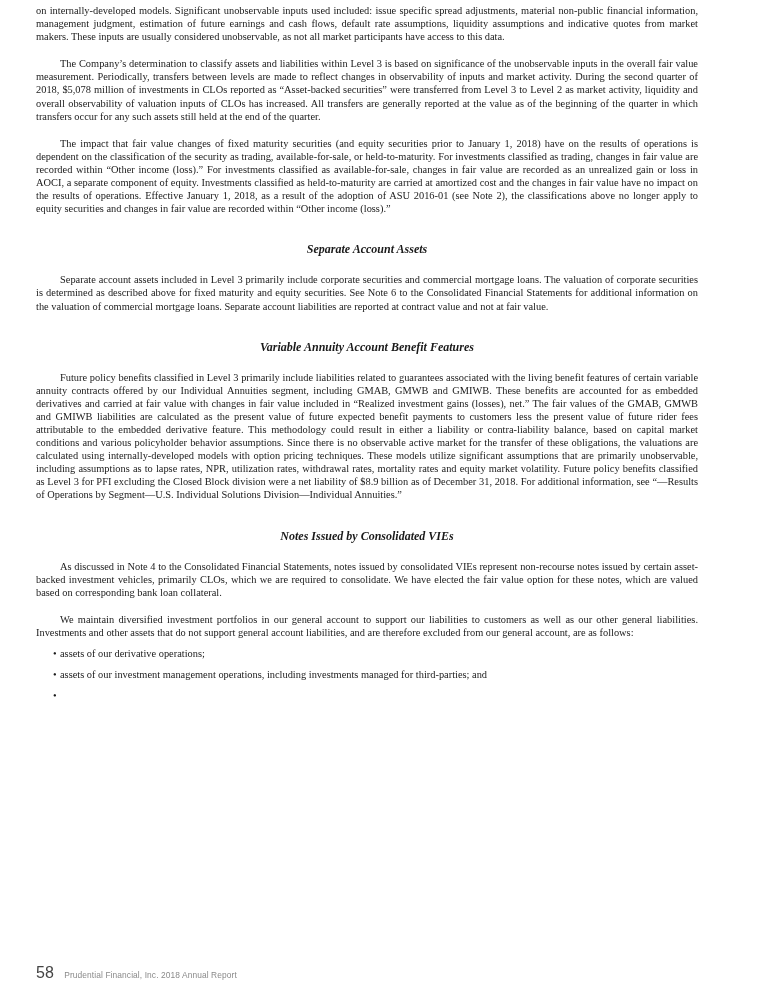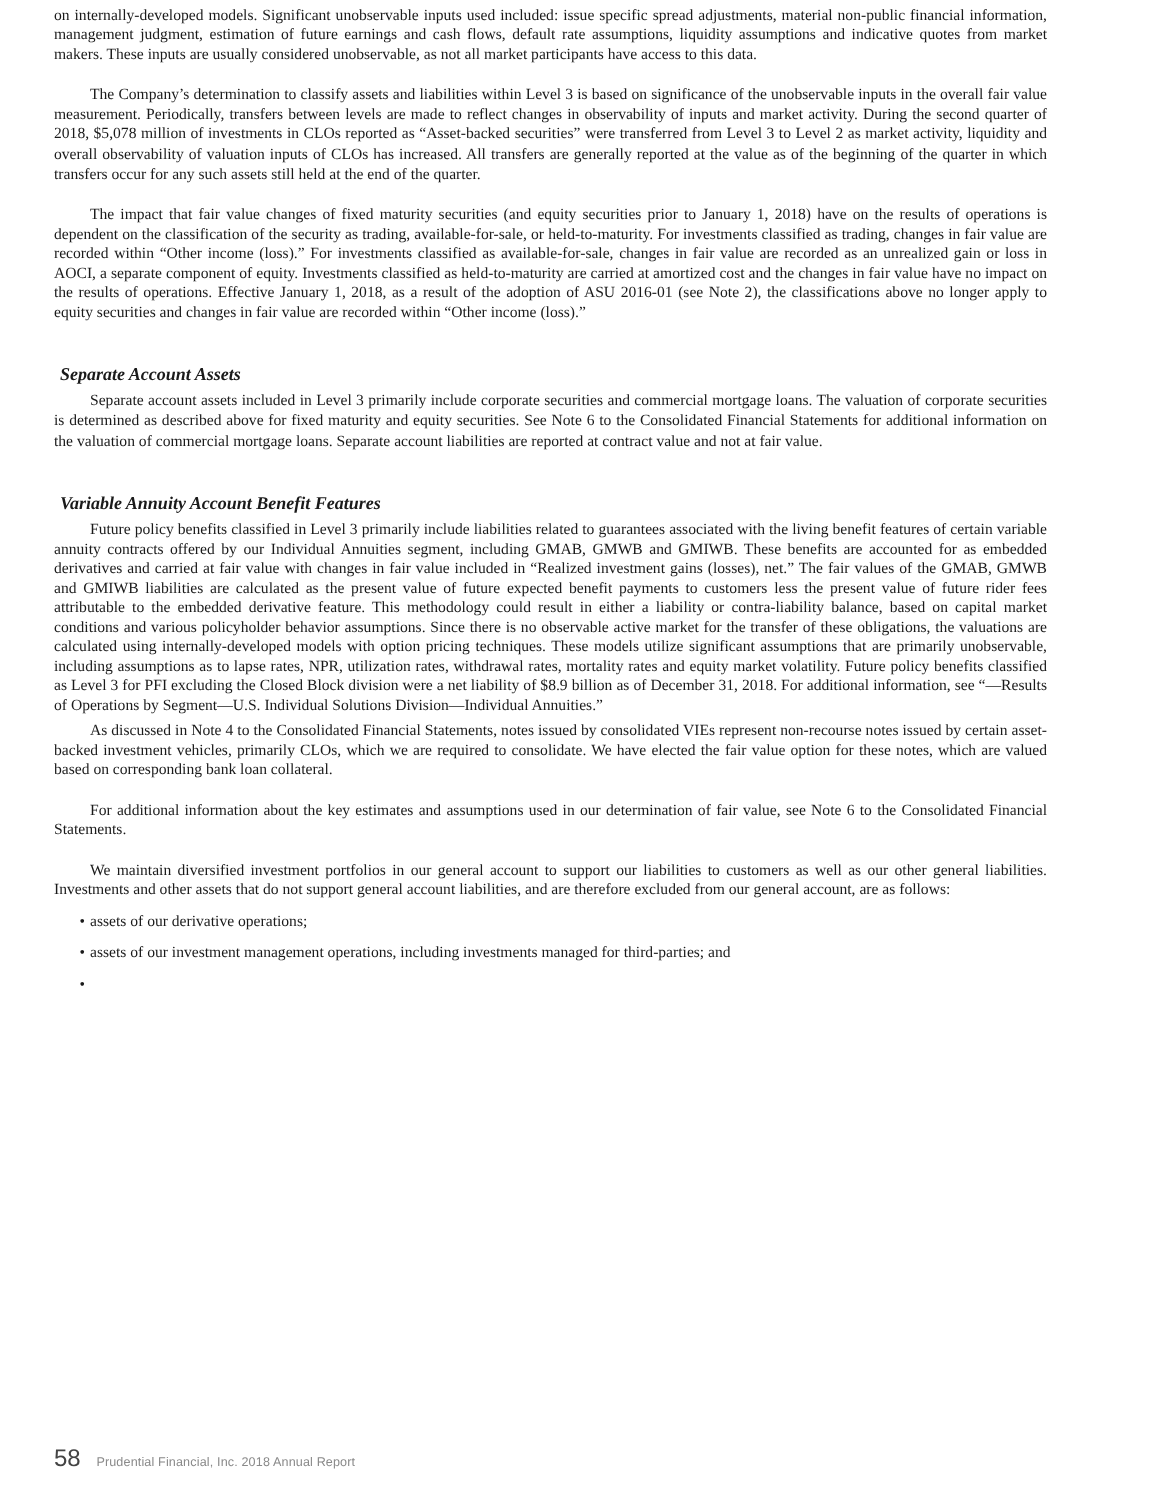--- a/index.html
+++ b/index.html
@@ -6,21 +6,21 @@
   body { width: 768px; height: 1004px; position: relative; overflow: hidden; }
   .page {
     position: absolute; left: 36px; top: 4px; width: 662px;
     font-family: "Liberation Serif", serif;
     font-size: 10.4px; line-height: 13.1px; color: #1a1a1a;
   }
   p { margin: 0; text-align: justify; }
   p.indent { text-indent: 24px; }
   h3.subhead {
     font-family: "Liberation Serif", serif; font-style: italic; font-weight: bold;
-    font-size: 12px; margin: 4px; line-height: 15px;
+    font-size: 12px; margin: 16px; line-height: 15px; text-align: center;
   }
   h2.section {
     font-family: "Liberation Serif", serif; font-weight: bold; font-size: 12.2px;
     text-align: center; margin: 0; line-height: 15px;
   }
   ul.bullets { list-style: none; margin: 0; padding: 0; }
   ul.bullets li { position: relative; padding-left: 24px; margin-top: 8px; line-height: 13px; }
   ul.bullets li .dot { position: absolute; left: 17px; top: 0; }
   .footer {
     position: absolute; left: 36px; top: 964px;
@@ -36,22 +36,22 @@
   <p style="margin-top:0;">on internally-developed models. Significant unobservable inputs used included: issue specific spread adjustments, material non-public financial information, management judgment, estimation of future earnings and cash flows, default rate assumptions, liquidity assumptions and indicative quotes from market makers. These inputs are usually considered unobservable, as not all market participants have access to this data.</p>
   <p class="indent" style="margin-top:14px;">The Company’s determination to classify assets and liabilities within Level 3 is based on significance of the unobservable inputs in the overall fair value measurement. Periodically, transfers between levels are made to reflect changes in observability of inputs and market activity. During the second quarter of 2018, $5,078 million of investments in CLOs reported as “Asset-backed securities” were transferred from Level 3 to Level 2 as market activity, liquidity and overall observability of valuation inputs of CLOs has increased. All transfers are generally reported at the value as of the beginning of the quarter in which transfers occur for any such assets still held at the end of the quarter.</p>
   <p class="indent" style="margin-top:14px;">The impact that fair value changes of fixed maturity securities (and equity securities prior to January 1, 2018) have on the results of operations is dependent on the classification of the security as trading, available-for-sale, or held-to-maturity. For investments classified as trading, changes in fair value are recorded within “Other income (loss).” For investments classified as available-for-sale, changes in fair value are recorded as an unrealized gain or loss in AOCI, a separate component of equity. Investments classified as held-to-maturity are carried at amortized cost and the changes in fair value have no impact on the results of operations. Effective January 1, 2018, as a result of the adoption of ASU 2016-01 (see Note 2), the classifications above no longer apply to equity securities and changes in fair value are recorded within “Other income (loss).”</p>
 
   <h3 class="subhead" style="margin-top:27px;">Separate Account Assets</h3>
   <p class="indent" style="margin-top:3px;">Separate account assets included in Level 3 primarily include corporate securities and commercial mortgage loans. The valuation of corporate securities is determined as described above for fixed maturity and equity securities. See Note 6 to the Consolidated Financial Statements for additional information on the valuation of commercial mortgage loans. Separate account liabilities are reported at contract value and not at fair value.</p>
 
   <h3 class="subhead" style="margin-top:27px;">Variable Annuity Account Benefit Features</h3>
   <p class="indent" style="margin-top:3px;">Future policy benefits classified in Level 3 primarily include liabilities related to guarantees associated with the living benefit features of certain variable annuity contracts offered by our Individual Annuities segment, including GMAB, GMWB and GMIWB. These benefits are accounted for as embedded derivatives and carried at fair value with changes in fair value included in “Realized investment gains (losses), net.” The fair values of the GMAB, GMWB and GMIWB liabilities are calculated as the present value of future expected benefit payments to customers less the present value of future rider fees attributable to the embedded derivative feature. This methodology could result in either a liability or contra-liability balance, based on capital market conditions and various policyholder behavior assumptions. Since there is no observable active market for the transfer of these obligations, the valuations are calculated using internally-developed models with option pricing techniques. These models utilize significant assumptions that are primarily unobservable, including assumptions as to lapse rates, NPR, utilization rates, withdrawal rates, mortality rates and equity market volatility. Future policy benefits classified as Level 3 for PFI excluding the Closed Block division were a net liability of $8.9 billion as of December 31, 2018. For additional information, see “—Results of Operations by Segment—U.S. Individual Solutions Division—Individual Annuities.”</p>
 
+  <h3 class="subhead" style="margin-top:27px;">Notes Issued by Consolidated VIEs</h3>
   <p class="indent" style="margin-top:3px;">As discussed in Note 4 to the Consolidated Financial Statements, notes issued by consolidated VIEs represent non-recourse notes issued by certain asset-backed investment vehicles, primarily CLOs, which we are required to consolidate. We have elected the fair value option for these notes, which are valued based on corresponding bank loan collateral.</p>
-  <p class="indent" style="margin-top:14px;">For additional information about the key estimates and assumptions used in our determination of fair value, see Note 6 to the Consolidated Financial Statements.</p>
 
   <p class="indent" style="margin-top:14px;">We maintain diversified investment portfolios in our general account to support our liabilities to customers as well as our other general liabilities. Investments and other assets that do not support general account liabilities, and are therefore excluded from our general account, are as follows:</p>
   <ul class="bullets">
     <li><span class="dot">•</span><span>assets of our derivative operations;</span></li>
     <li><span class="dot">•</span><span>assets of our investment management operations, including investments managed for third-parties; and</span></li>
     <li><span class="dot">•</span></li>
   </ul>
 </div>
 
 <div class="footer">

